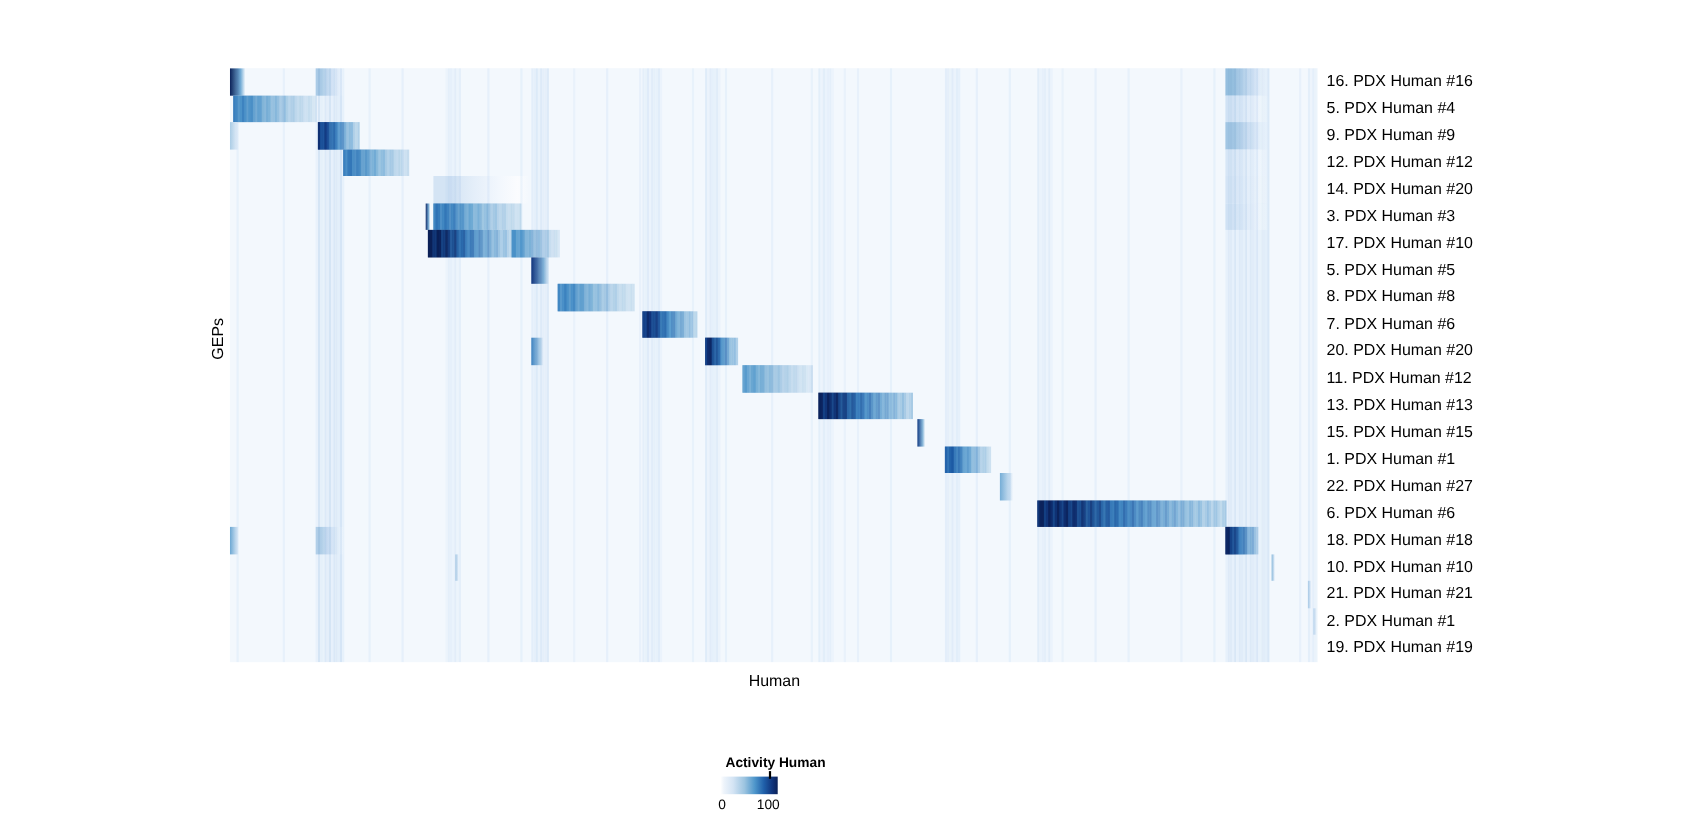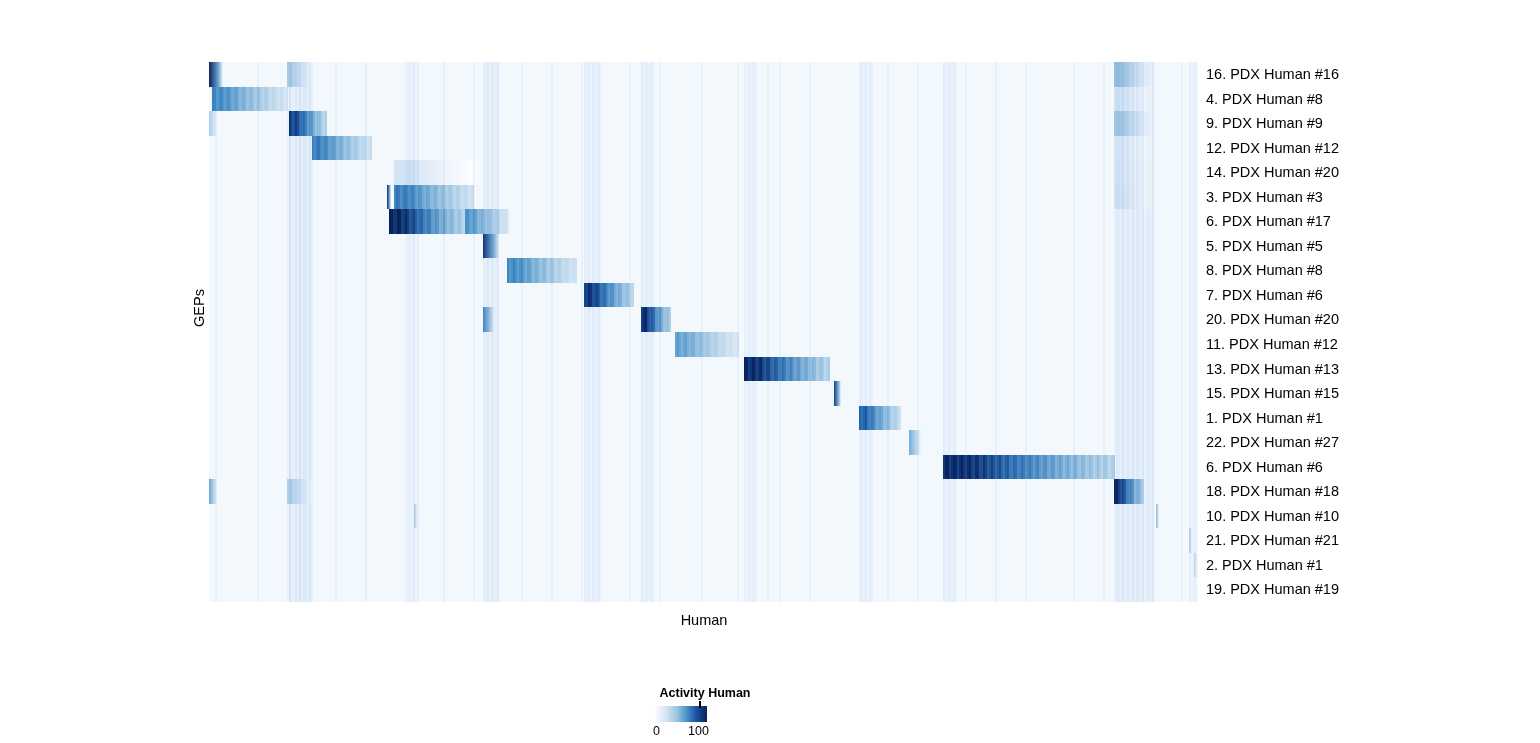--- a/index.html
+++ b/index.html
@@ -721,26 +721,26 @@
         <div class="cs" style="left: 936px; width: 2px; background: rgb(244, 249, 253);"></div>
         <div class="cs" style="left: 972px; width: 2px; background: rgb(244, 248, 253);"></div>
       </div>
   </div>
 
   <div id="ylab">GEPs</div>
   <div id="xlab">Human</div>
 
   <div id="rowlabels">
       <div class="rlab" style="top: 0px;">16. PDX Human #16</div>
-      <div class="rlab" style="top: 24.5455px;">4. PDX Human #8</div>
+      <div class="rlab" style="top: 24.5455px;">5. PDX Human #4</div>
       <div class="rlab" style="top: 49.0909px;">9. PDX Human #9</div>
       <div class="rlab" style="top: 73.6364px;">12. PDX Human #12</div>
       <div class="rlab" style="top: 98.1818px;">14. PDX Human #20</div>
       <div class="rlab" style="top: 122.727px;">3. PDX Human #3</div>
-      <div class="rlab" style="top: 147.273px;">6. PDX Human #17</div>
+      <div class="rlab" style="top: 147.273px;">17. PDX Human #10</div>
       <div class="rlab" style="top: 171.818px;">5. PDX Human #5</div>
       <div class="rlab" style="top: 196.364px;">8. PDX Human #8</div>
       <div class="rlab" style="top: 220.909px;">7. PDX Human #6</div>
       <div class="rlab" style="top: 245.455px;">20. PDX Human #20</div>
       <div class="rlab" style="top: 270px;">11. PDX Human #12</div>
       <div class="rlab" style="top: 294.545px;">13. PDX Human #13</div>
       <div class="rlab" style="top: 319.091px;">15. PDX Human #15</div>
       <div class="rlab" style="top: 343.636px;">1. PDX Human #1</div>
       <div class="rlab" style="top: 368.182px;">22. PDX Human #27</div>
       <div class="rlab" style="top: 392.727px;">6. PDX Human #6</div>

